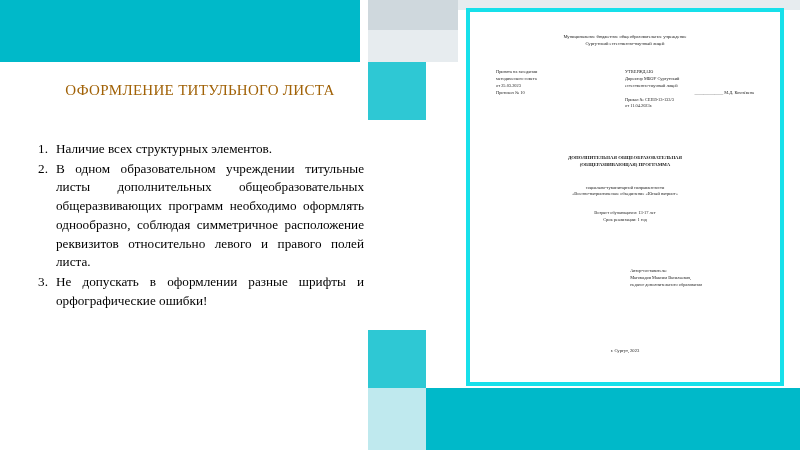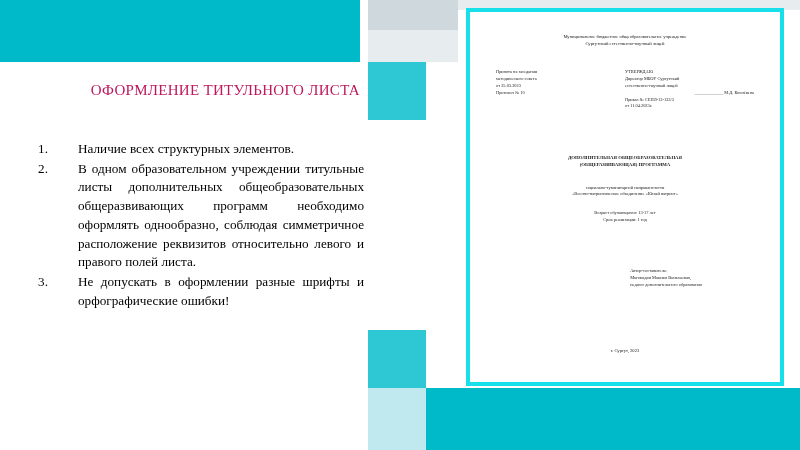--- a/index.html
+++ b/index.html
@@ -84,22 +84,22 @@
   }
 
   
   .slide-title {
     position: absolute;
     left: 40px;
     top: 82px;
     width: 320px;
     font-size: 15px;
     letter-spacing: 0.3px;
-    color: #be185d;
-    text-align: right;
+    color: #a16207;
+    text-align: center;
     font-family: "Liberation Serif", serif;
   }
 
   .points {
     position: absolute;
     left: 34px;
     top: 140px;
     width: 330px;
     font-size: 13.2px;
     line-height: 1.42;
@@ -114,21 +114,20 @@
     width: 22px;
     flex: none;
     text-align: right;
     padding-right: 8px;
     box-sizing: border-box;
   }
   .point-text {
     flex: 1;
     text-align: justify;
     text-justify: inter-word;
-    margin-left: 22px;
   }
   .point-text.nojustify {
     text-align: left;
   }
 
   
   .doc-frame {
     position: absolute;
     left: 466px;
     top: 8px;

